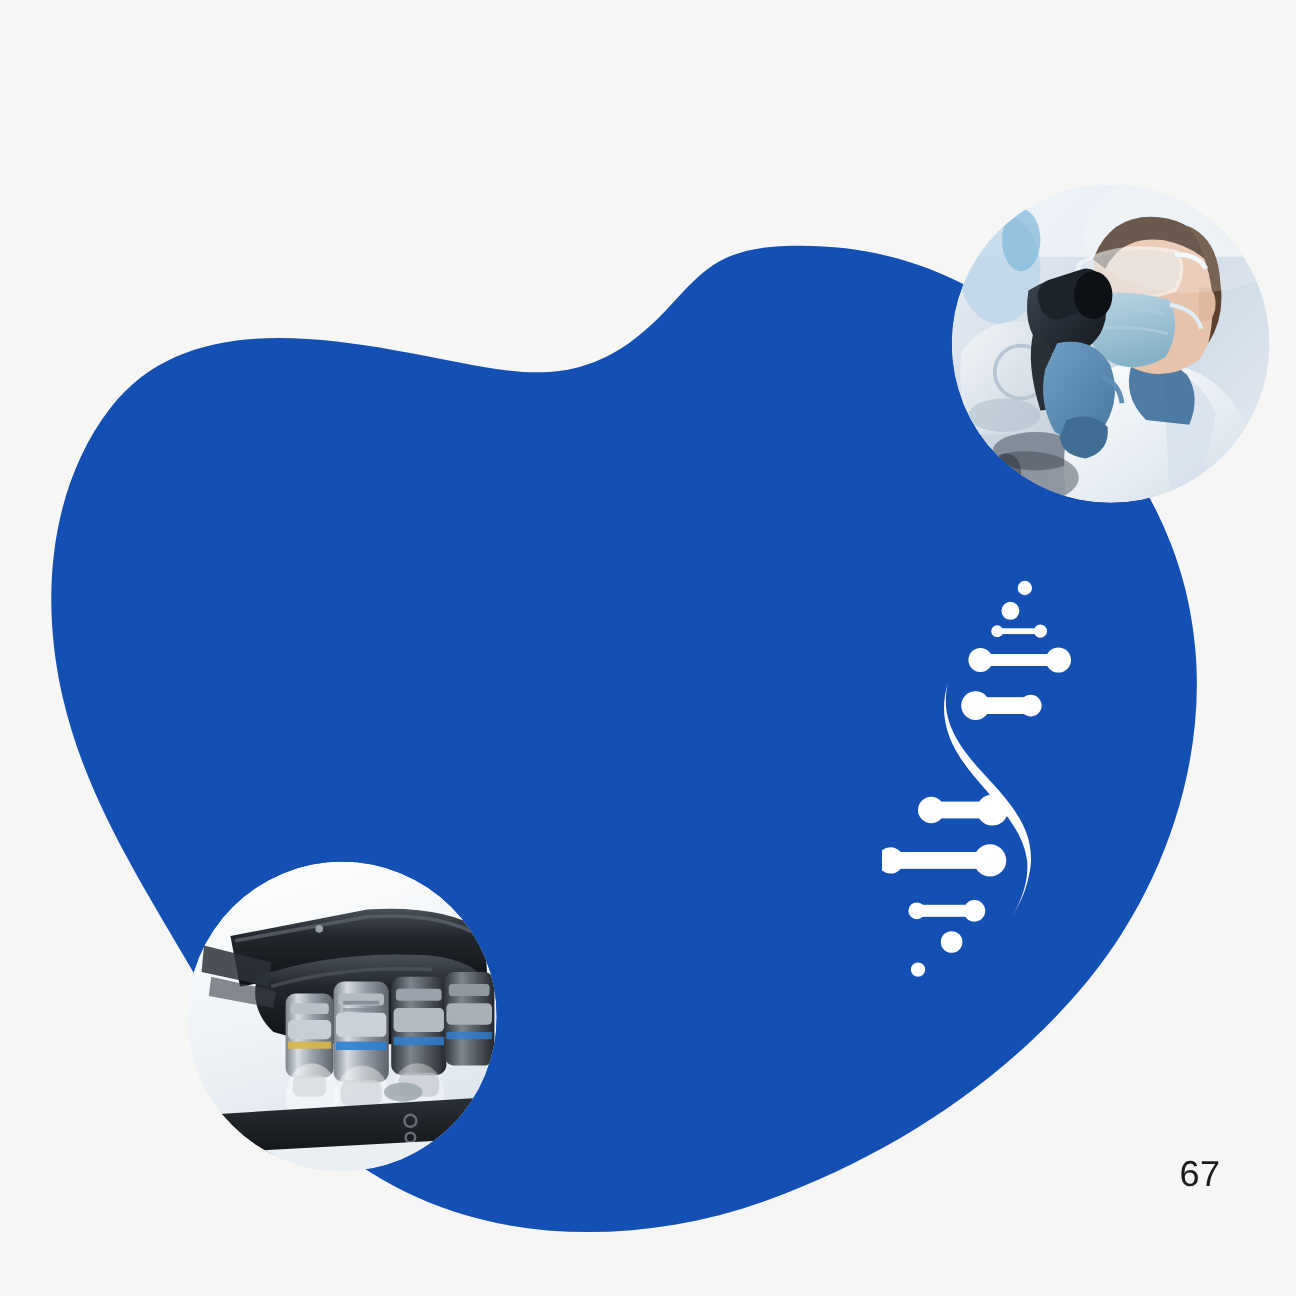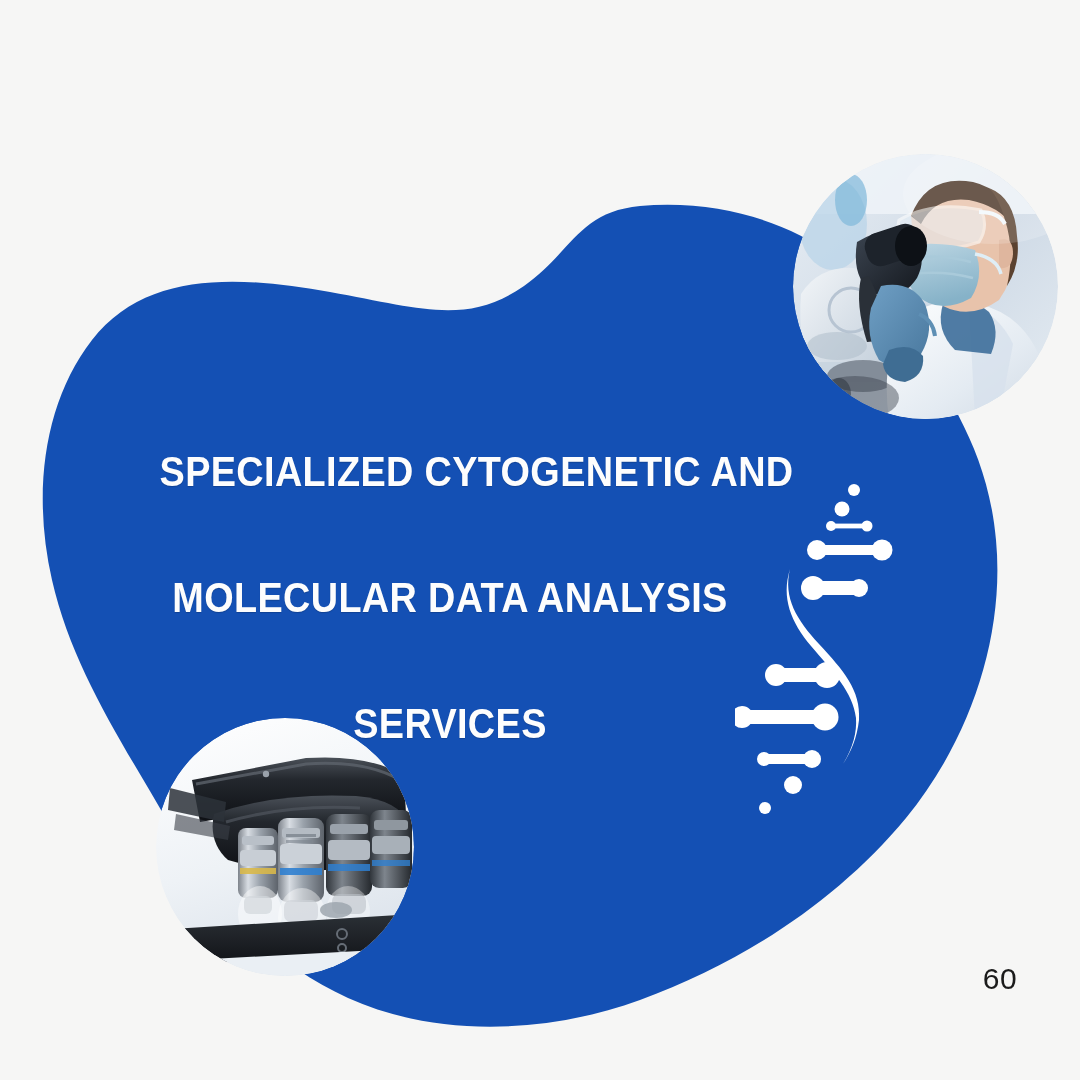--- a/index.html
+++ b/index.html
@@ -118,25 +118,20 @@
                C 540 1036, 432 1036, 348 998
                C 268 962, 212 898, 168 822
                C 122 742, 72 668, 52 580
                C 32 492, 44 402, 92 340
                C 146 270, 240 276, 330 292
                C 420 308, 466 326, 524 286
                C 572 252, 578 212, 640 206 Z"></path>
     </svg>
   </div>
 
-  <div class="headline">
-    <span class="line">SPECIALIZED CYTOGENETIC AND</span>
-    <span class="line">MOLECULAR DATA ANALYSIS</span>
-    <span class="line">SERVICES</span>
-  </div>
 
   <div class="dna">
     <svg viewBox="0 0 165 350" aria-hidden="true">
       <g fill="#ffffff">
 
         <circle cx="119" cy="22" r="6"></circle>
         <circle cx="107" cy="41" r="7.5"></circle>
 
         <g>
           <circle cx="96" cy="58" r="5"></circle>
@@ -352,15 +347,15 @@
 
         <path d="M0 212 L258 196 L258 234 L0 248 Z" fill="url(#stageG)"></path>
         <circle cx="186" cy="216" r="5" fill="none" stroke="#666d76" stroke-width="2"></circle>
         <circle cx="186" cy="230" r="4" fill="none" stroke="#666d76" stroke-width="2"></circle>
         <ellipse cx="180" cy="192" rx="16" ry="8" fill="#9aa2ab" opacity="0.8"></ellipse>
         <path d="M0 244 L258 230 L258 258 L0 258 Z" fill="#eaeff4"></path>
       </g>
     </svg>
   </div>
 
-  <div class="page-number">60</div>
+  <div class="page-number">67</div>
 
 </div>
 
 </body></html>

